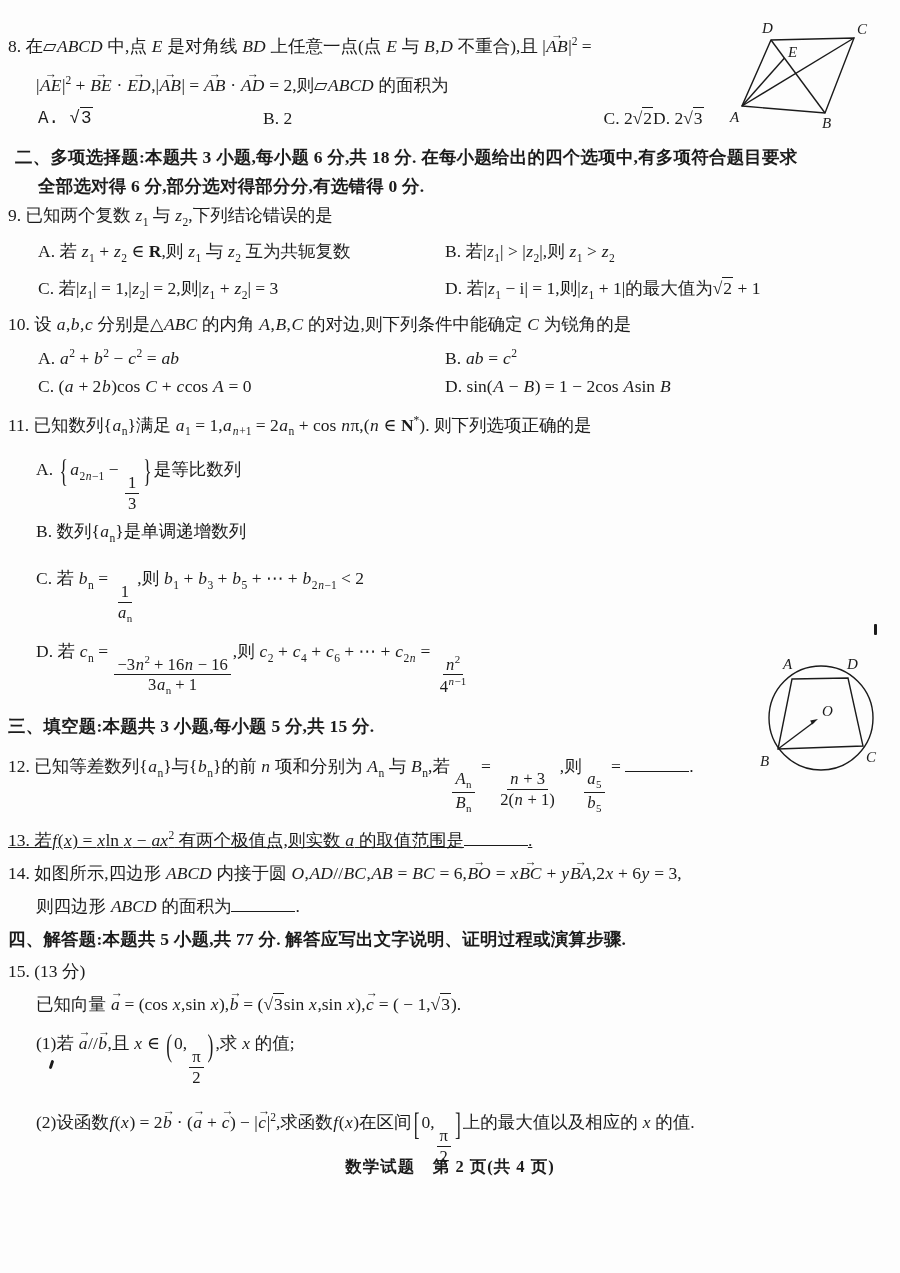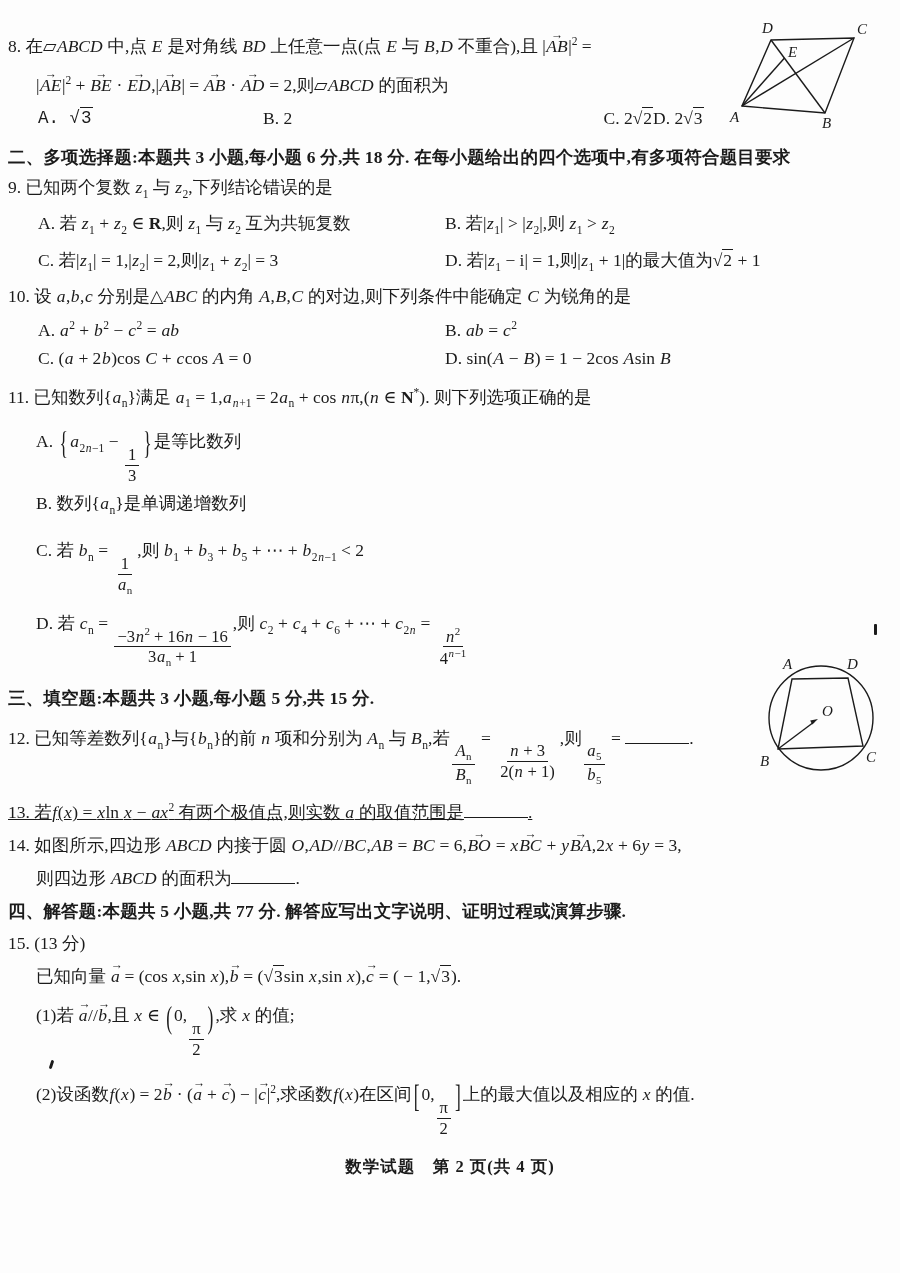--- a/index.html
+++ b/index.html
@@ -60,21 +60,22 @@
 
     <div class="line lh34 w730">8. 在▱<i>ABCD</i> 中,点 <i>E</i> 是对角线 <i>BD</i> 上任意一点(点 <i>E</i> 与 <i>B</i>,<i>D</i> 不重合),且 |<span class="v"><span class="a">→</span><i>AB</i></span>|<sup>2</sup> =</div>
     <div class="line lh34 indent w730">|<span class="v"><span class="a">→</span><i>AE</i></span>|<sup>2</sup> + <span class="v"><span class="a">→</span><i>BE</i></span> · <span class="v"><span class="a">→</span><i>ED</i></span>,|<span class="v"><span class="a">→</span><i>AB</i></span>| = <span class="v"><span class="a">→</span><i>AB</i></span> · <span class="v"><span class="a">→</span><i>AD</i></span> = 2,则▱<i>ABCD</i> 的面积为</div>
     <div class="line lh32 optrow opt4">
       <span>A. √<span class="o">3</span></span>
       <span>B. 2</span>
       <span>C. 2√<span class="o">2</span></span>
       <span>D. 2√<span class="o">3</span></span>
     </div>
 
-    <div class="line sec" style="margin-top:8px;">二、多项选择题:本题共 3 小题,每小题 6 分,共 18 分. 在每小题给出的四个选项中,有多项符合题目要求</div>
+    <div class="line sec" style="margin-top:8px;margin-left:7px;">二、多项选择题:本题共 3 小题,每小题 6 分,共 18 分. 在每小题给出的四个选项中,有多项符合题目要求</div>
+    <div class="line lh28 sec sec2line2">全部选对得 6 分,部分选对得部分分,有选错得 0 分.</div>
 
     <div class="line">9. 已知两个复数 <i>z</i><sub>1</sub> 与 <i>z</i><sub>2</sub>,下列结论错误的是</div>
     <div class="line optrow opt2">
       <span>A. 若 <i>z</i><sub>1</sub> + <i>z</i><sub>2</sub> ∈ <b>R</b>,则 <i>z</i><sub>1</sub> 与 <i>z</i><sub>2</sub> 互为共轭复数</span>
       <span>B. 若|<i>z</i><sub>1</sub>| &gt; |<i>z</i><sub>2</sub>|,则 <i>z</i><sub>1</sub> &gt; <i>z</i><sub>2</sub></span>
     </div>
     <div class="line optrow opt2">
       <span>C. 若|<i>z</i><sub>1</sub>| = 1,|<i>z</i><sub>2</sub>| = 2,则|<i>z</i><sub>1</sub> + <i>z</i><sub>2</sub>| = 3</span>
       <span>D. 若|<i>z</i><sub>1</sub> − i| = 1,则|<i>z</i><sub>1</sub> + 1|的最大值为√<span class="o">2</span> + 1</span>
     </div>

